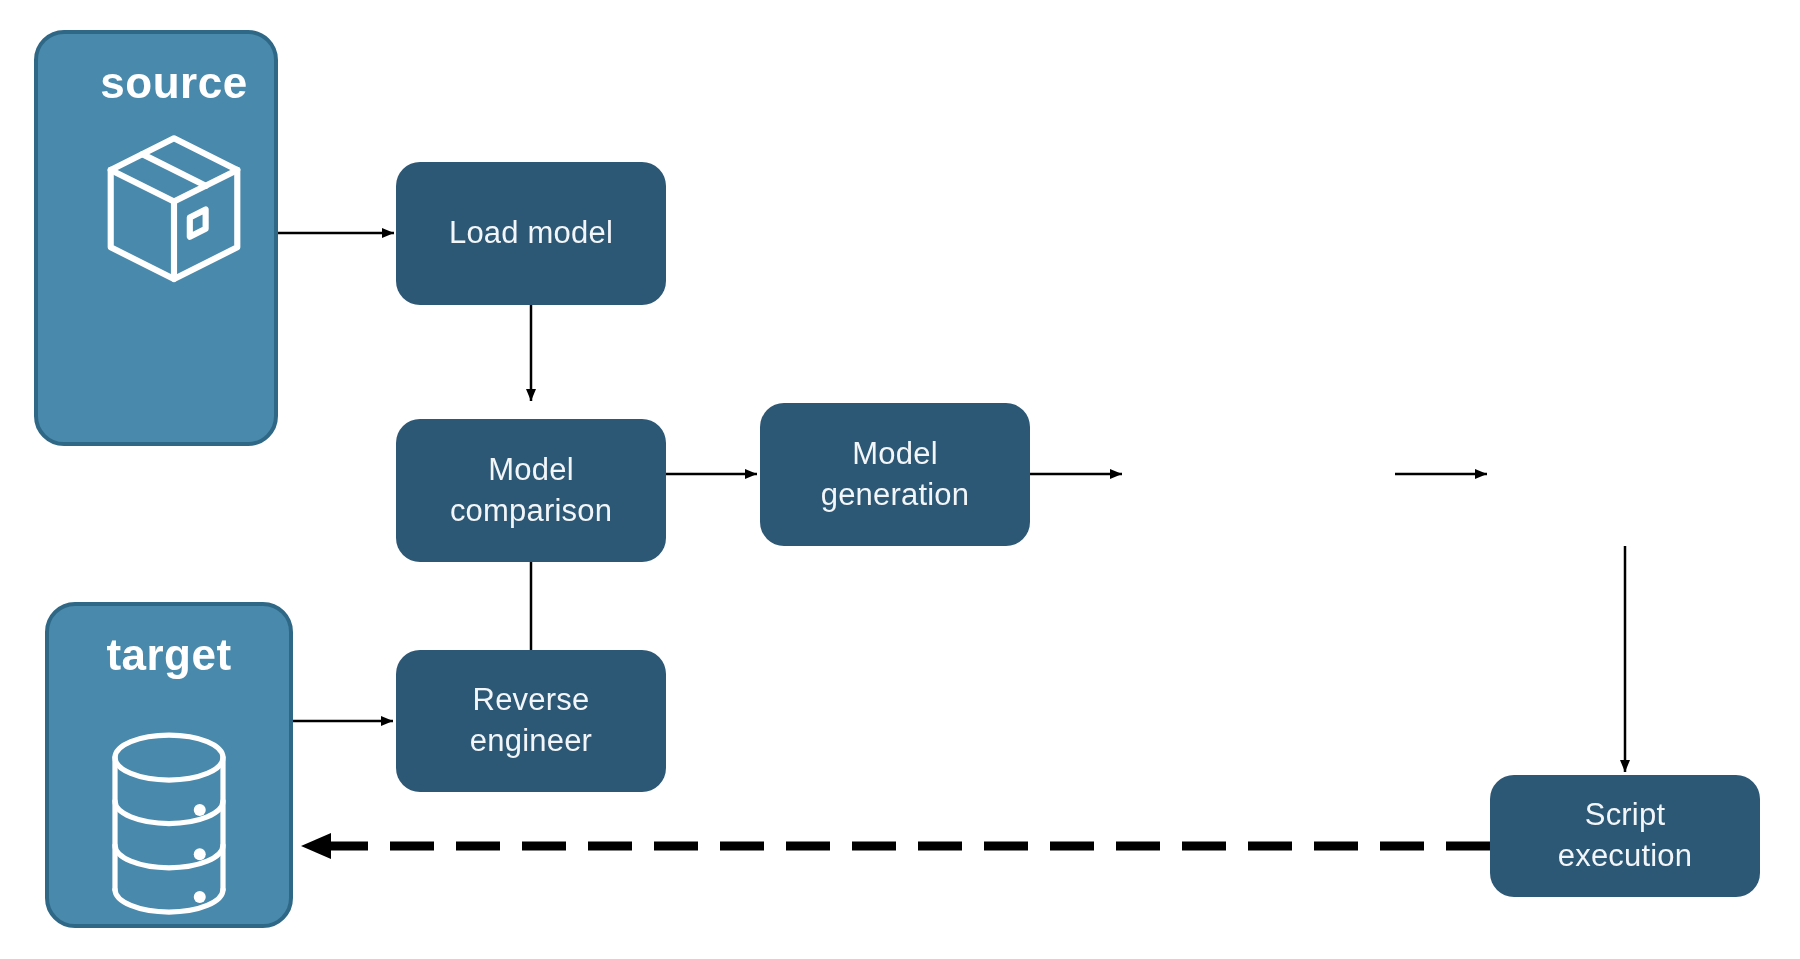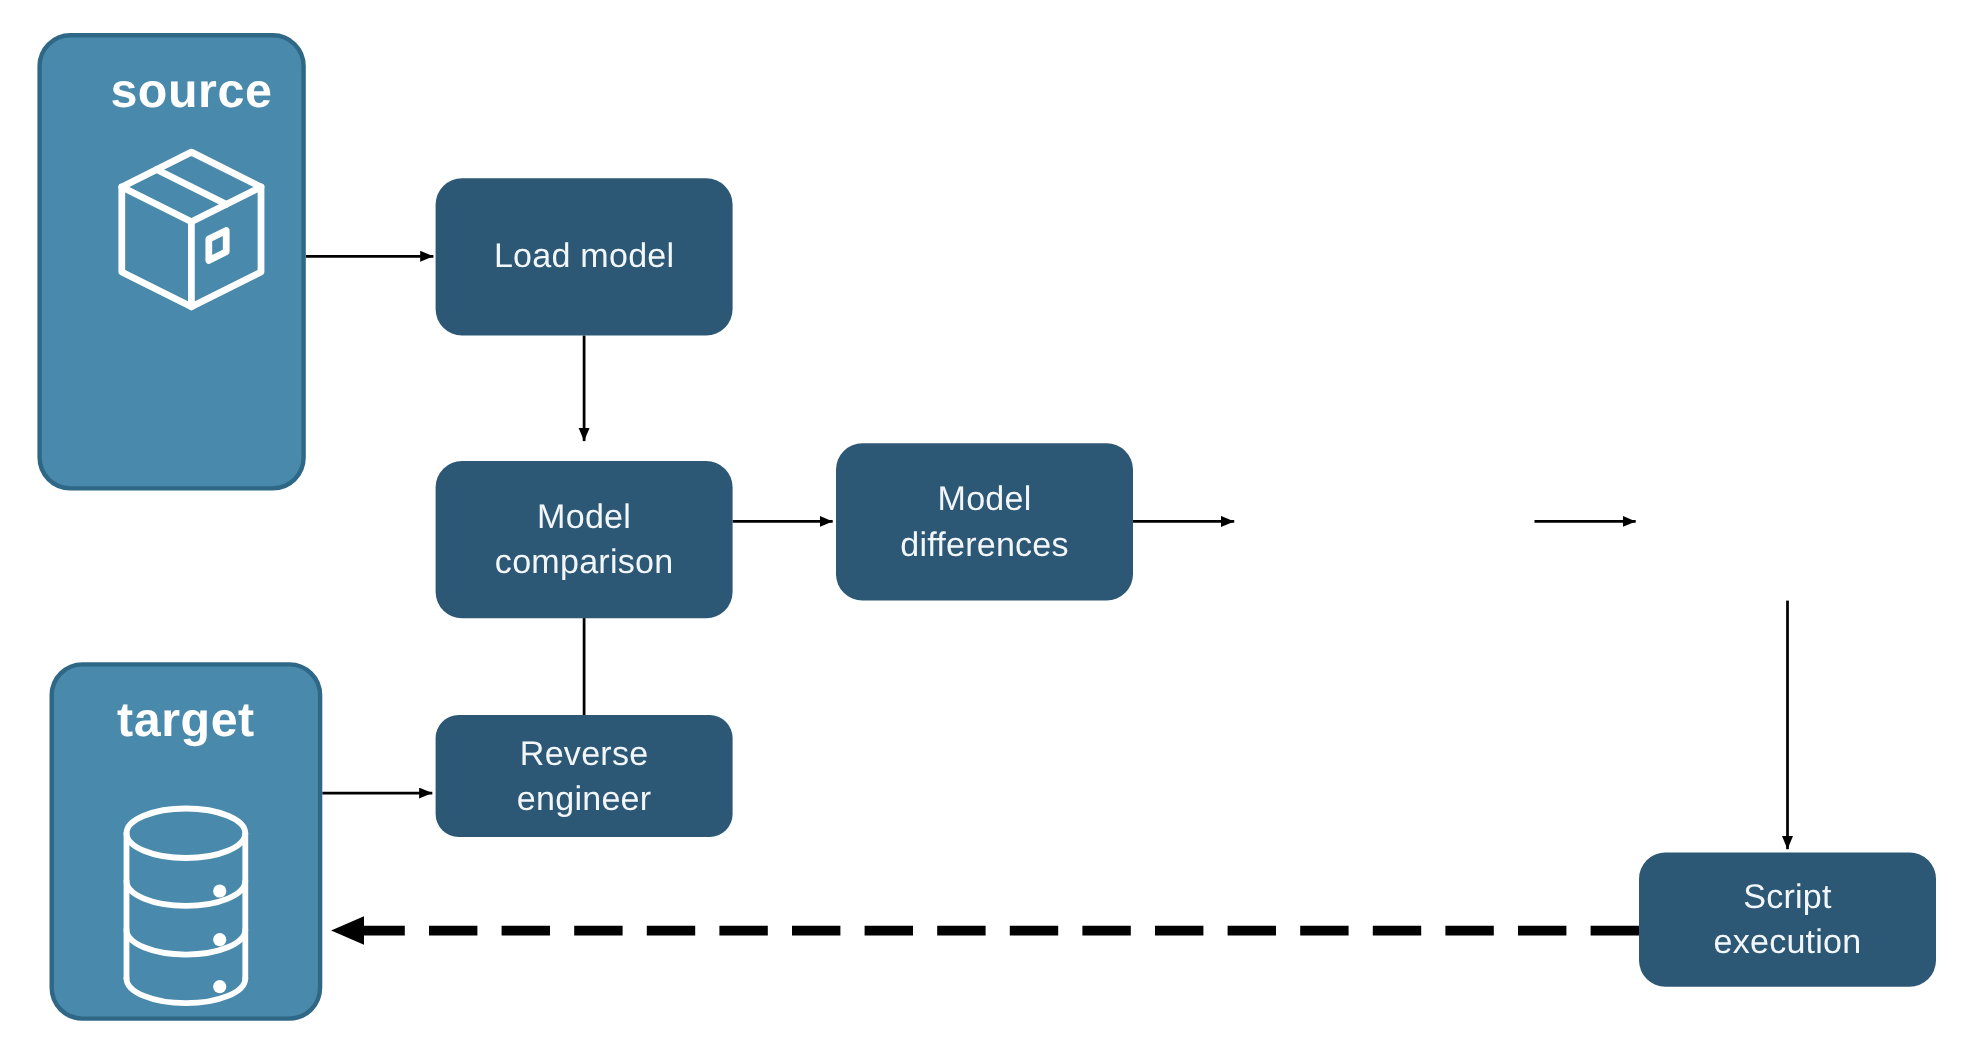--- a/index.html
+++ b/index.html
@@ -87,22 +87,22 @@
     </svg>
   </div>
 
   <div class="node" style="left:396px;top:162px;">
       <span>Load model</span>
     </div>
   <div class="node" style="left:396px;top:403px;margin-top:16px;">
       <span>Model comparison</span>
     </div>
   <div class="node" style="left:760px;top:403px;">
-      <span>Model differences</span>
+      <span>Model generation</span>
     </div>
-  <div class="node" style="left:396px;top:650px;height:111px;border-radius:21px;">
+  <div class="node" style="left:396px;top:650px;height:142px;">
       <span>Reverse engineer</span>
     </div>
   <div class="node" style="left:1490px;top:775px;height:122px;">
       <span>Script execution</span>
     </div>
 
 </div>
 
 </body></html>

